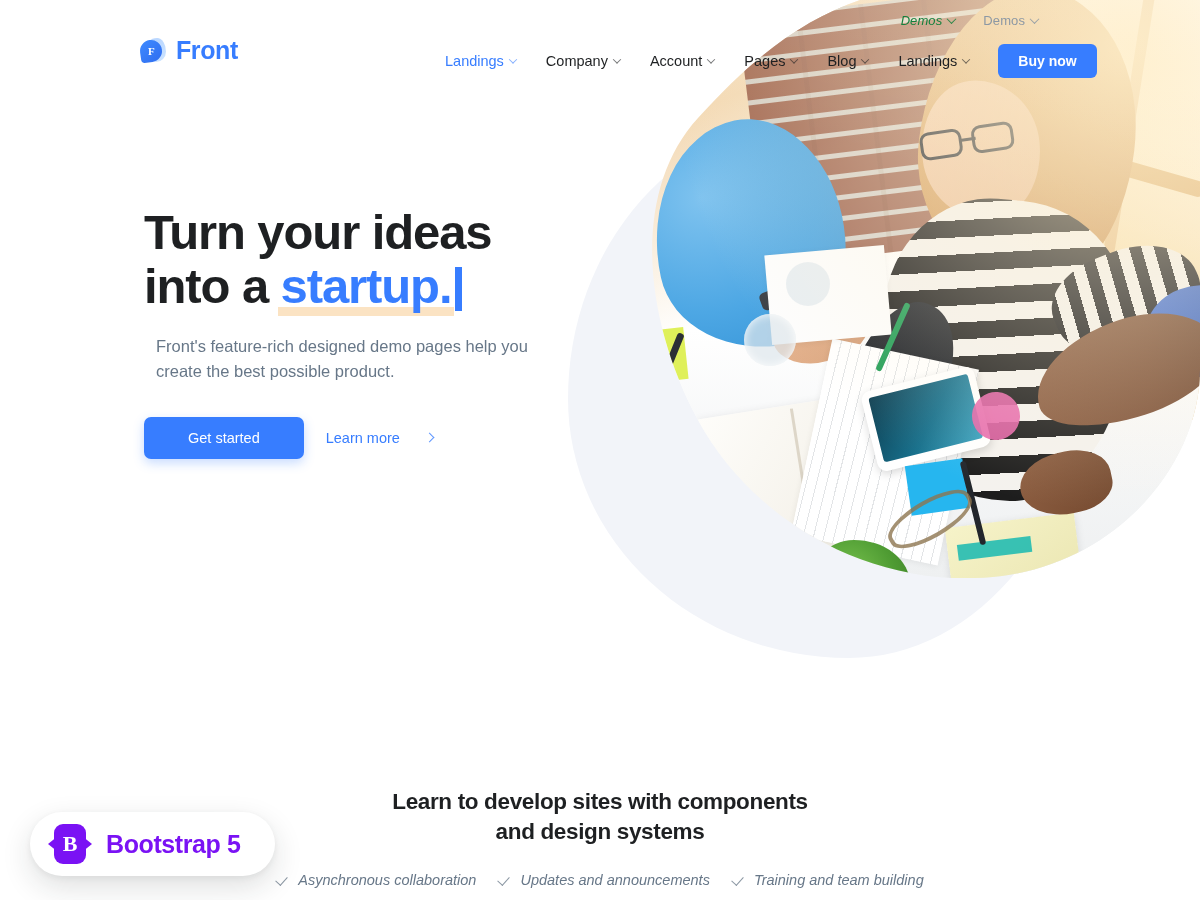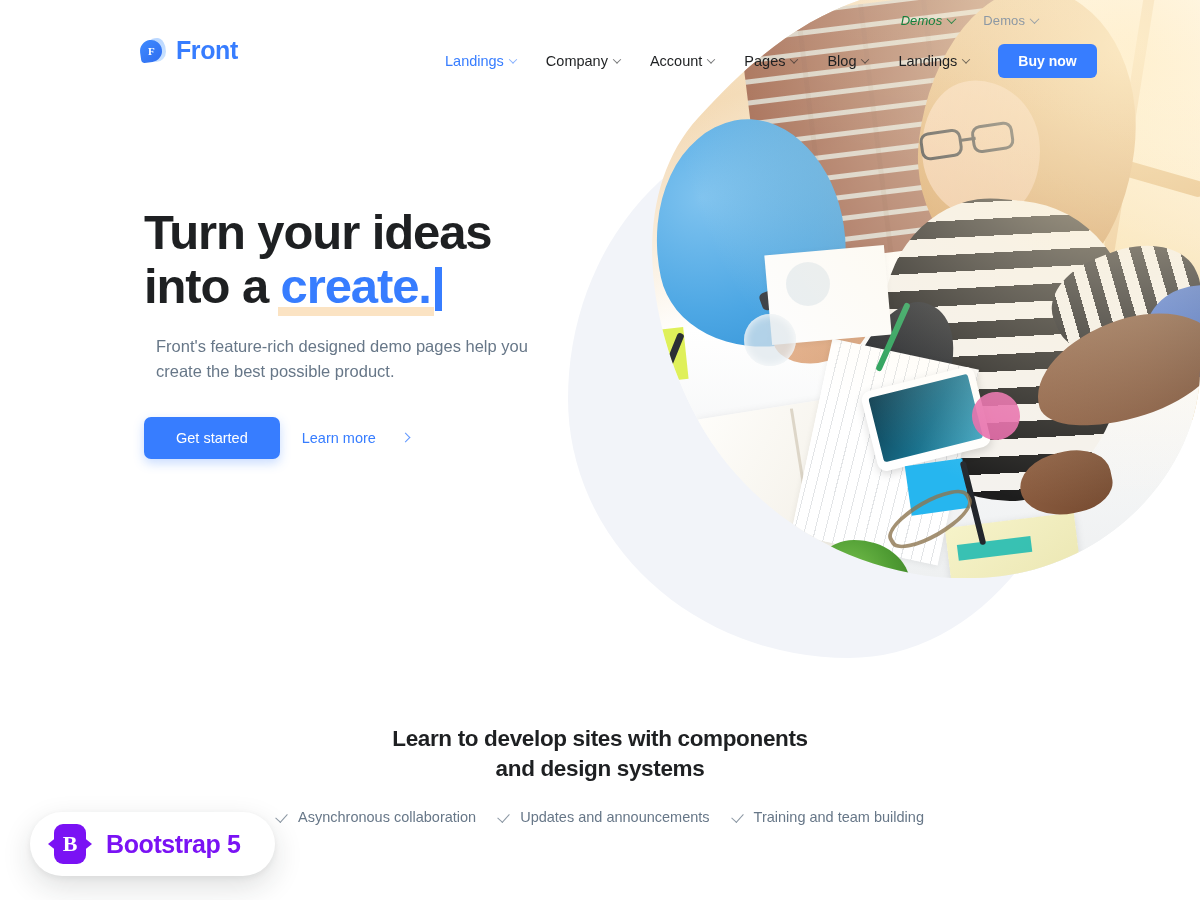--- a/index.html
+++ b/index.html
@@ -325,43 +325,43 @@
     background:#377dff; vertical-align:-8px; margin-left:4px;
   }
   .hero-sub {
     margin:20px 0 0 12px; font-size:16.5px; line-height:1.55;
     color:#677788; max-width:400px;
   }
   .hero-actions { margin-top:32px; display:flex; align-items:center; gap:22px; }
   .btn-primary {
     background:#377dff; color:#fff; border:none; cursor:pointer;
     font-size:14.5px; font-weight:500;
-    padding:13px 32px; border-radius:7px;
+    padding:13px 44px; border-radius:7px;
     box-shadow: 0 4px 11px rgba(55,125,255,.28);
   }
   .btn-link {
     display:flex; align-items:center; gap:26px;
     color:#377dff; font-size:14.5px; cursor:pointer;
   }
   .chev-r {
     display:inline-block; width:7px; height:7px;
     border-right:1.4px solid currentColor; border-top:1.4px solid currentColor;
     transform: rotate(45deg); opacity:.8;
   }
 
   
-  .bottom { position:absolute; left:0; top:724px; width:1200px; z-index:20; }
+  .bottom { position:absolute; left:0; top:787px; width:1200px; z-index:20; }
   .bottom-title {
     margin:0 auto; width:640px; text-align:center;
     font-size:22.5px; font-weight:700; line-height:1.32; color:#1e2022;
     letter-spacing:-.35px;
   }
   .feature-row {
     margin-top:26px;
-    display:flex; align-items:center; justify-content:center; gap:0;
+    display:flex; align-items:center; justify-content:center; gap:0;font-style:italic;
   }
   .feature {
     display:flex; align-items:center; gap:9px; padding:0 11px;
     font-size:14.5px; color:#677788; white-space:nowrap;
   }
   .check {
     display:inline-block; width:13px; height:13px; position:relative; flex:none;
   }
   .check::after {
     content:""; position:absolute; left:2px; top:0px;
@@ -496,21 +496,21 @@
         <span>Landings</span>
         <span class="chev"></span>
       </div>
       <button class="buy-btn">Buy now</button>
     </div>
   </div>
 
   <div class="hero-copy">
     <h1 class="hero-title">
       <span>Turn your ideas</span><br>
-      <span>into a </span><span class="hl">create.</span><span class="caret"></span>
+      <span>into a </span><span class="hl">startup.</span><span class="caret"></span>
     </h1>
     <p class="hero-sub">Front's feature-rich designed demo pages help you create the best possible product.</p>
     <div class="hero-actions">
       <button class="btn-primary">Get started</button>
       <a class="btn-link">
         <span>Learn more</span>
         <span class="chev-r"></span>
       </a>
     </div>
   </div>

